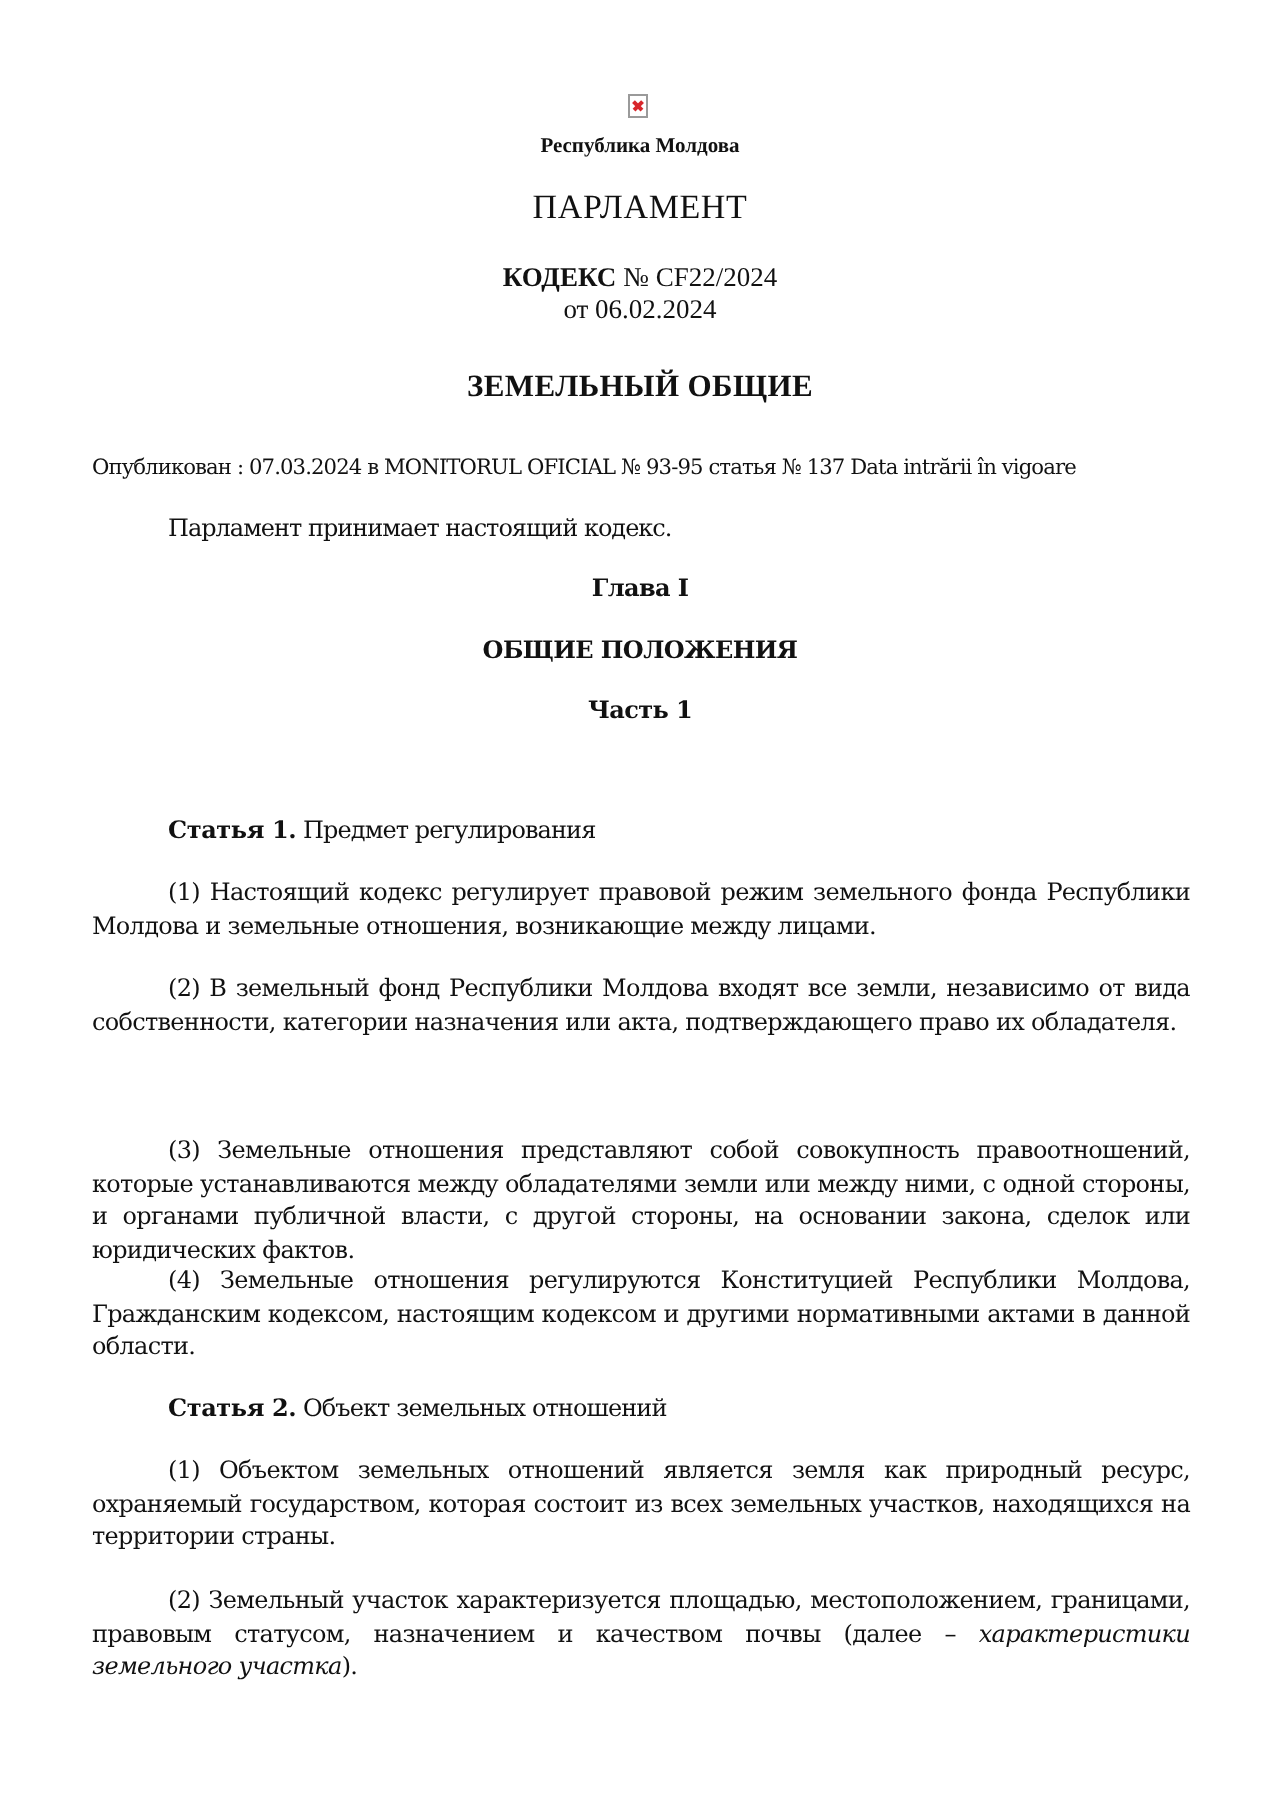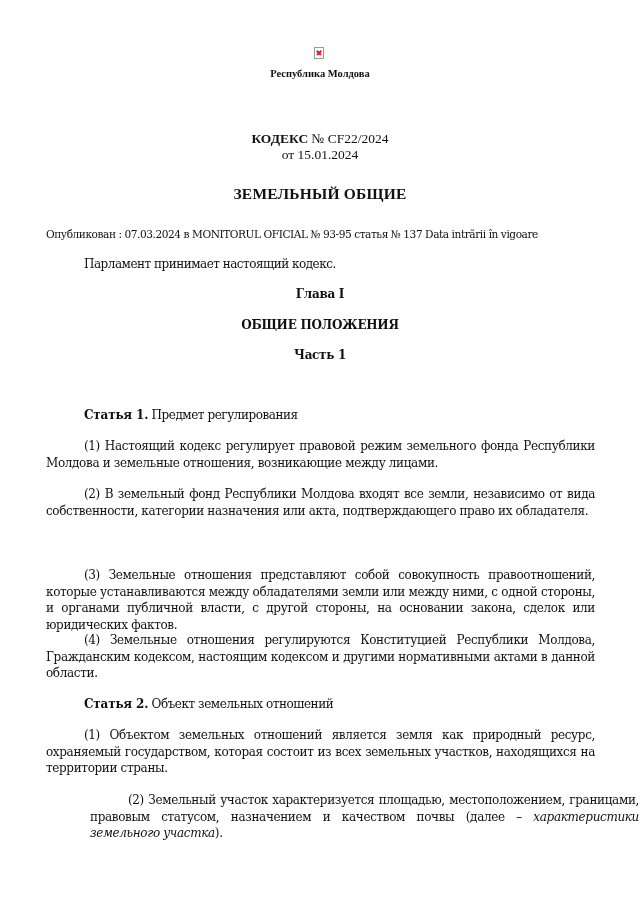--- a/index.html
+++ b/index.html
@@ -124,38 +124,39 @@
       text-align: justify;
       text-indent: 38px;
       letter-spacing: -0.35px;
     }
     .para i { font-style: italic; }
     .p1-1 { top: 438px; }
     .p1-2 { top: 486px; }
     .p1-3 { top: 567px; }
     .p1-4 { top: 632px; }
     .p2-1 { top: 727px; }
-    .p2-2 { top: 792px; margin-left: 44px; }
+    .p2-2 { top: 792px; }
   </style>
 </head>
 <body>
 
 <div class="page">
 
   <div class="broken-img"></div>
 
   <div class="abs center republic">Республика Молдова</div>
 
+  <div class="abs center parliament">ПАРЛАМЕНТ</div>
 
   <div class="abs center code-no">
     <div>
       <b>КОДЕКС</b>
       <span>№ CF22/2024</span>
     </div>
-    <div>от 15.01.2024</div>
+    <div>от 06.02.2024</div>
   </div>
 
   <div class="abs center doc-title">ЗЕМЕЛЬНЫЙ ОБЩИЕ</div>
 
   <div class="abs published">Опубликован : 07.03.2024 в MONITORUL OFICIAL № 93-95 статья № 137 Data intrării în vigoare</div>
 
   <div class="abs intro">Парламент принимает настоящий кодекс.</div>
 
   <div class="abs center heading h-chapter">Глава I</div>
   <div class="abs center heading h-general">ОБЩИЕ ПОЛОЖЕНИЯ</div>

